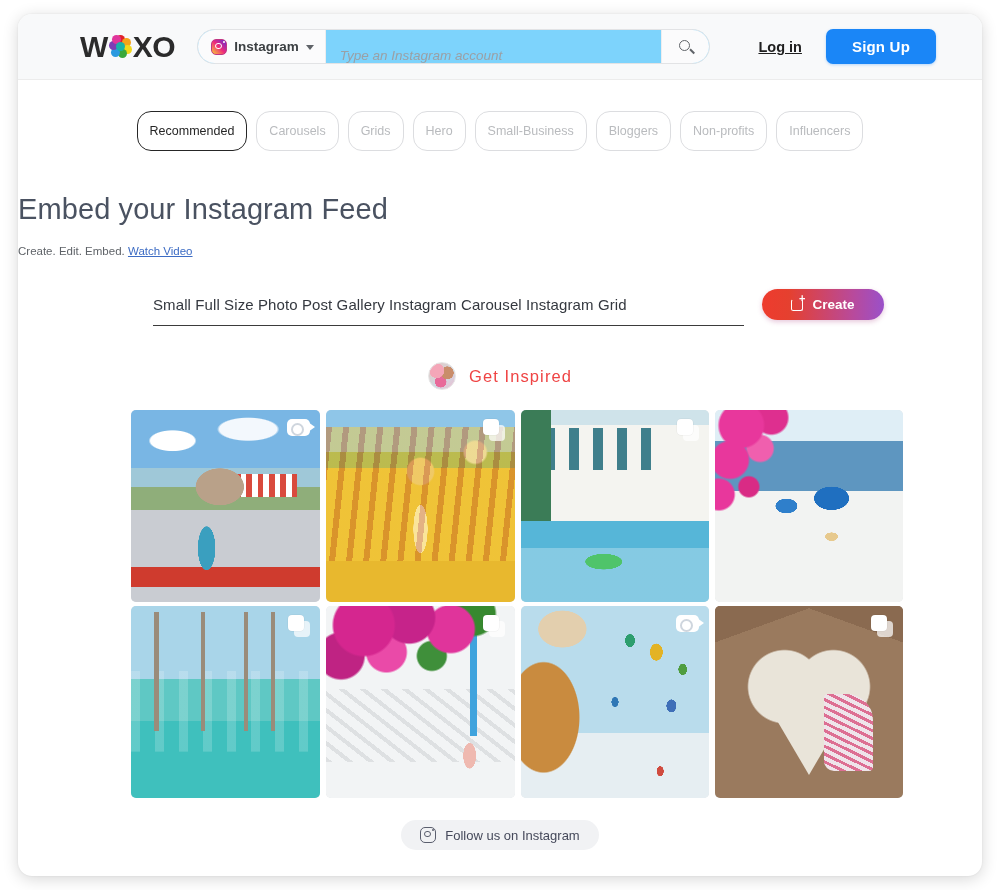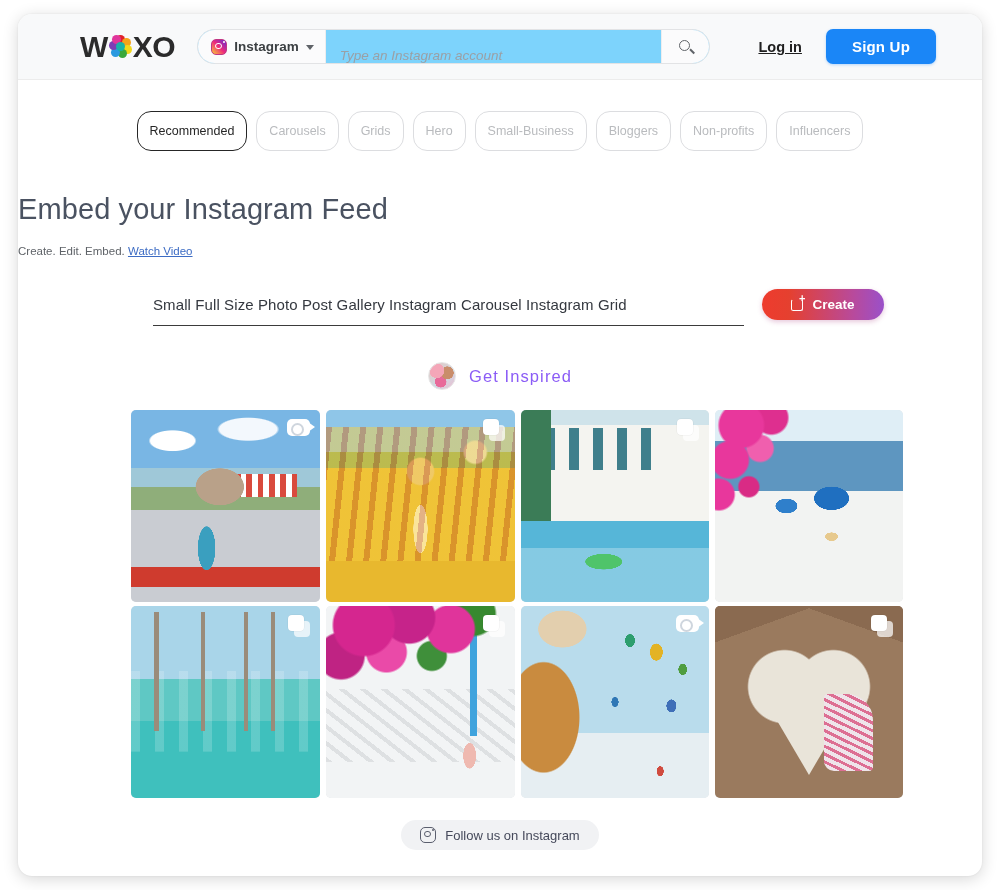--- a/index.html
+++ b/index.html
@@ -183,21 +183,21 @@
   .avatar {
     width: 28px; height: 28px; border-radius: 50%;
     background:
       radial-gradient(circle at 30% 30%, #f4a6b8 0 28%, transparent 29%),
       radial-gradient(circle at 70% 38%, #c98d6b 0 26%, transparent 27%),
       radial-gradient(circle at 45% 72%, #e86a9a 0 24%, transparent 25%),
       linear-gradient(140deg,#e9c6c0,#cfd9e2 60%,#f0b9cf);
     border: 1px solid #e6e6e6;
   }
   .inspired-label {
-    font-size: 16.5px; color: #8b5cf6; letter-spacing: 1.1px;
+    font-size: 16.5px; color: #ef4444; letter-spacing: 1.1px;
   }
 
   
   .grid {
     margin: 20px 0 0 0;
     padding: 0 113px;
     display: grid;
     grid-template-columns: 189px 189px 188px 188px;
     grid-auto-rows: 192px;
     gap: 4px 6px;

